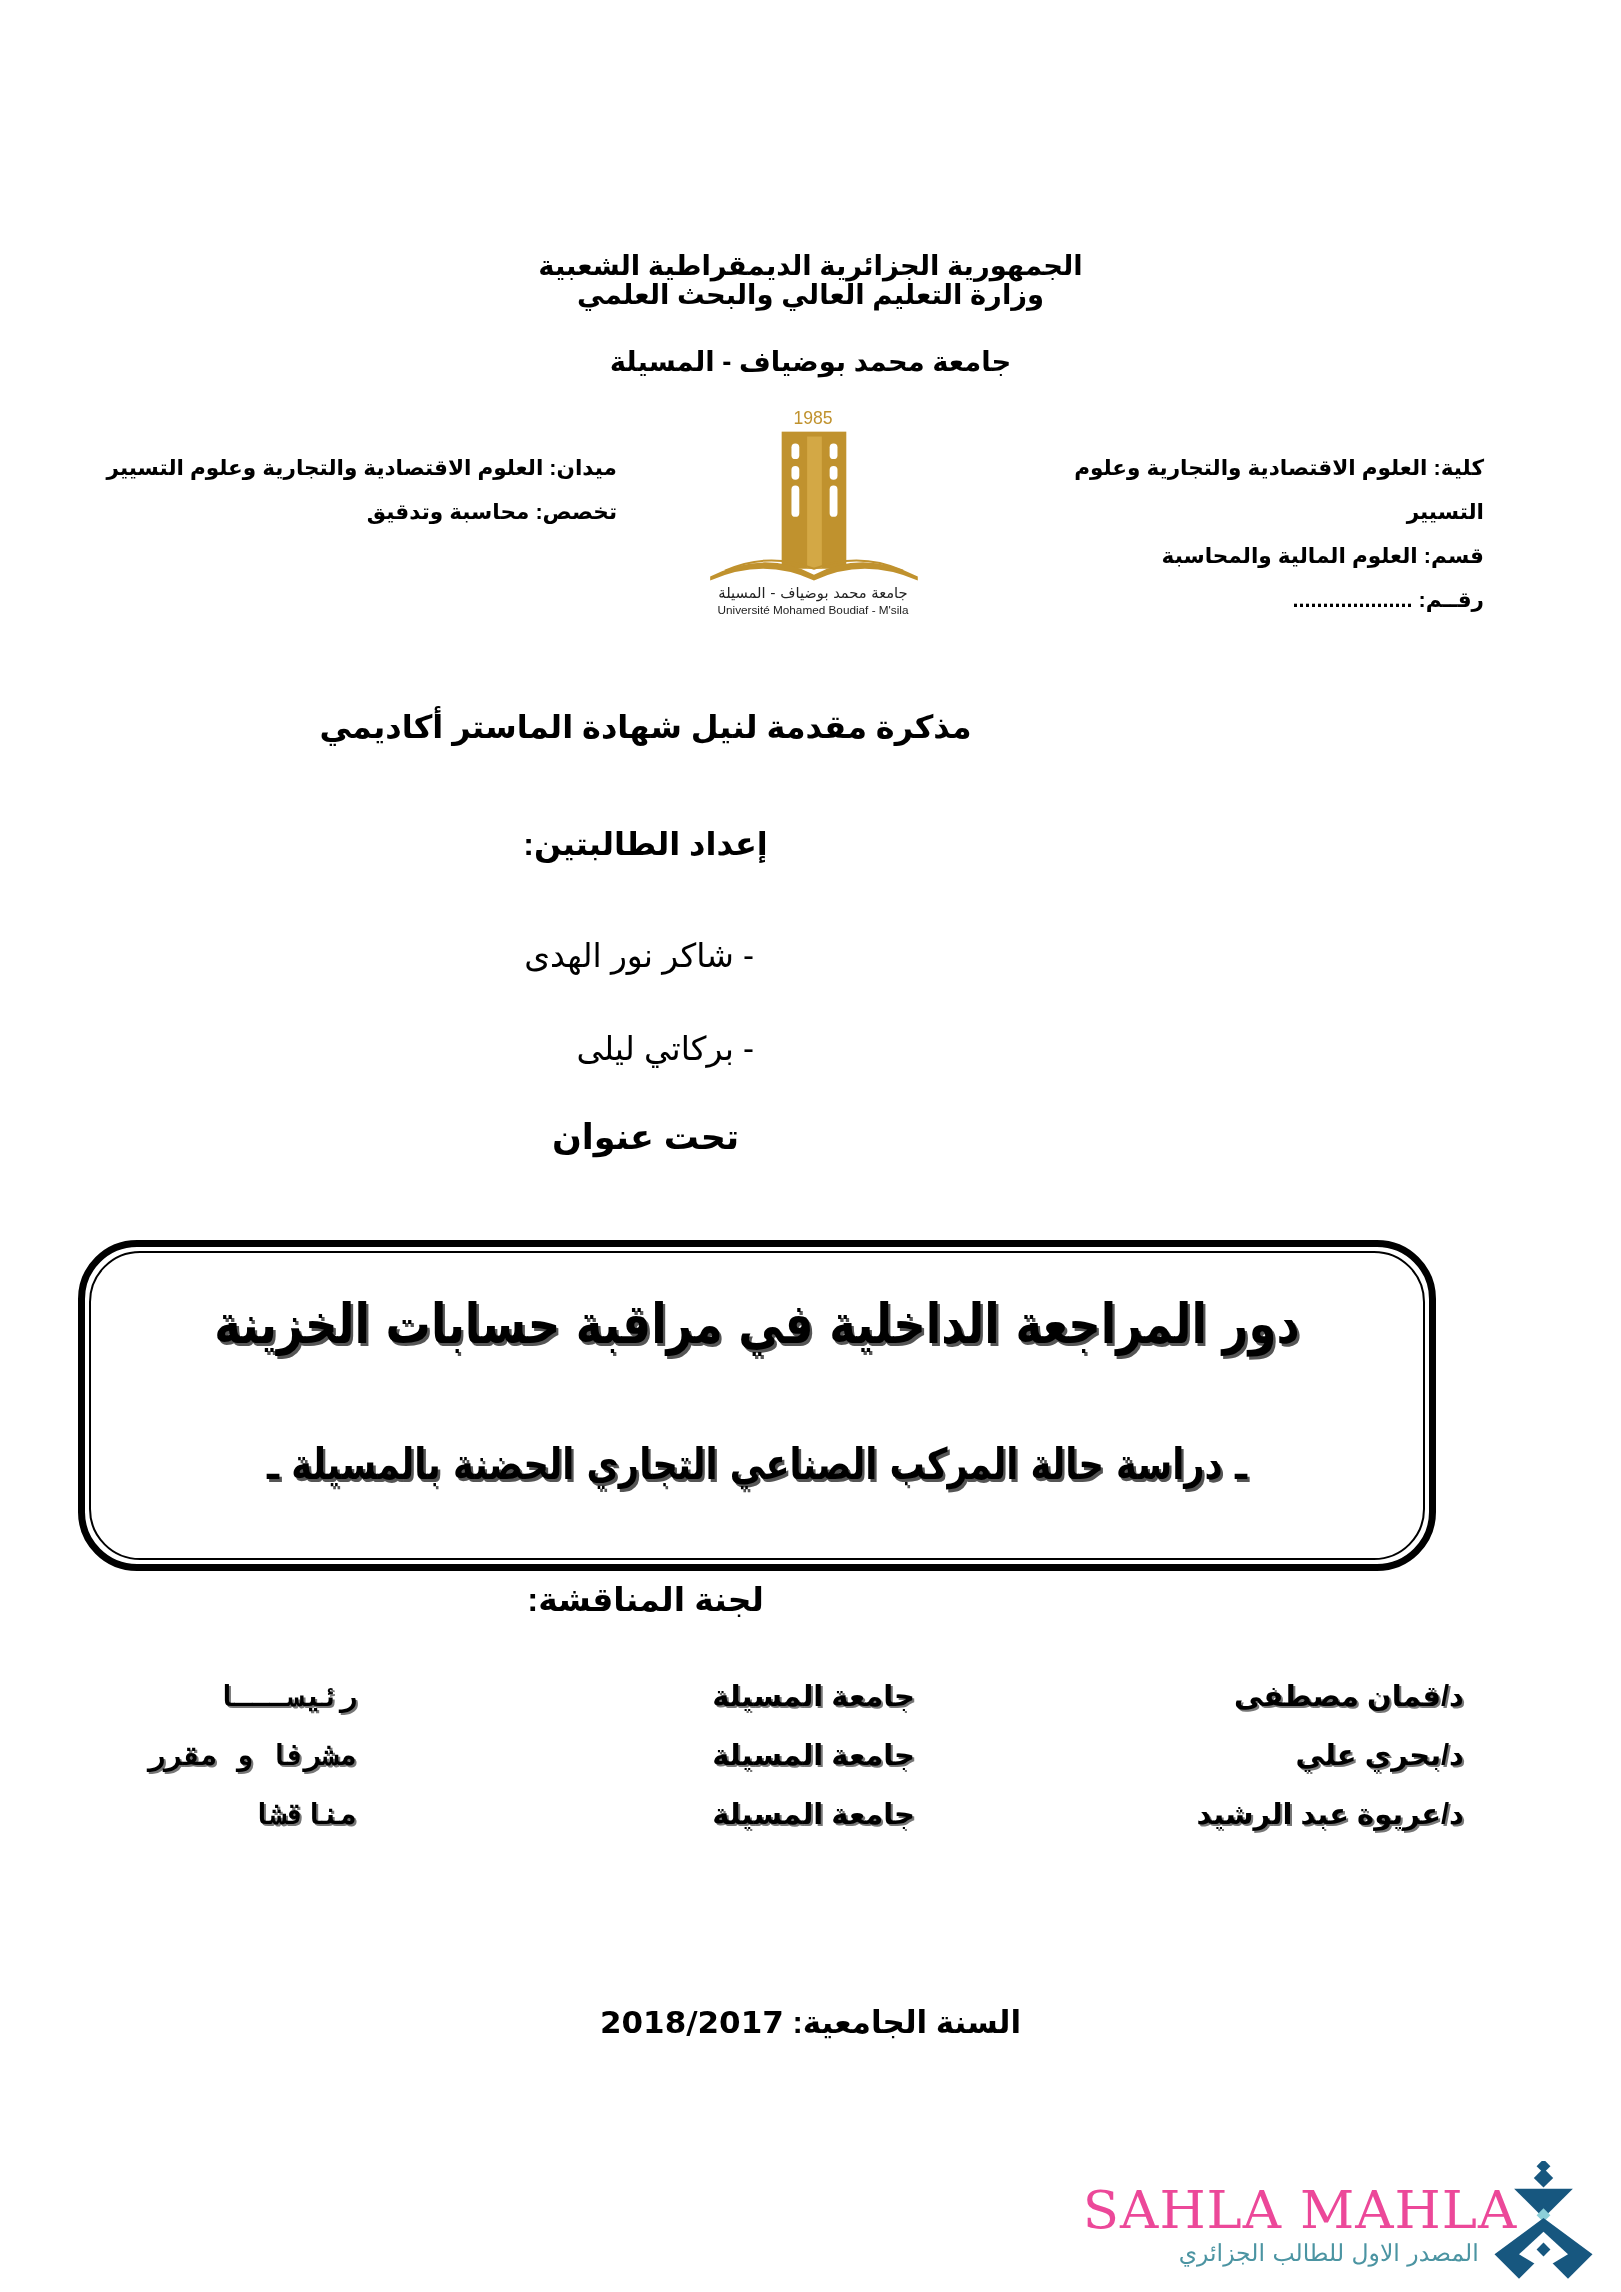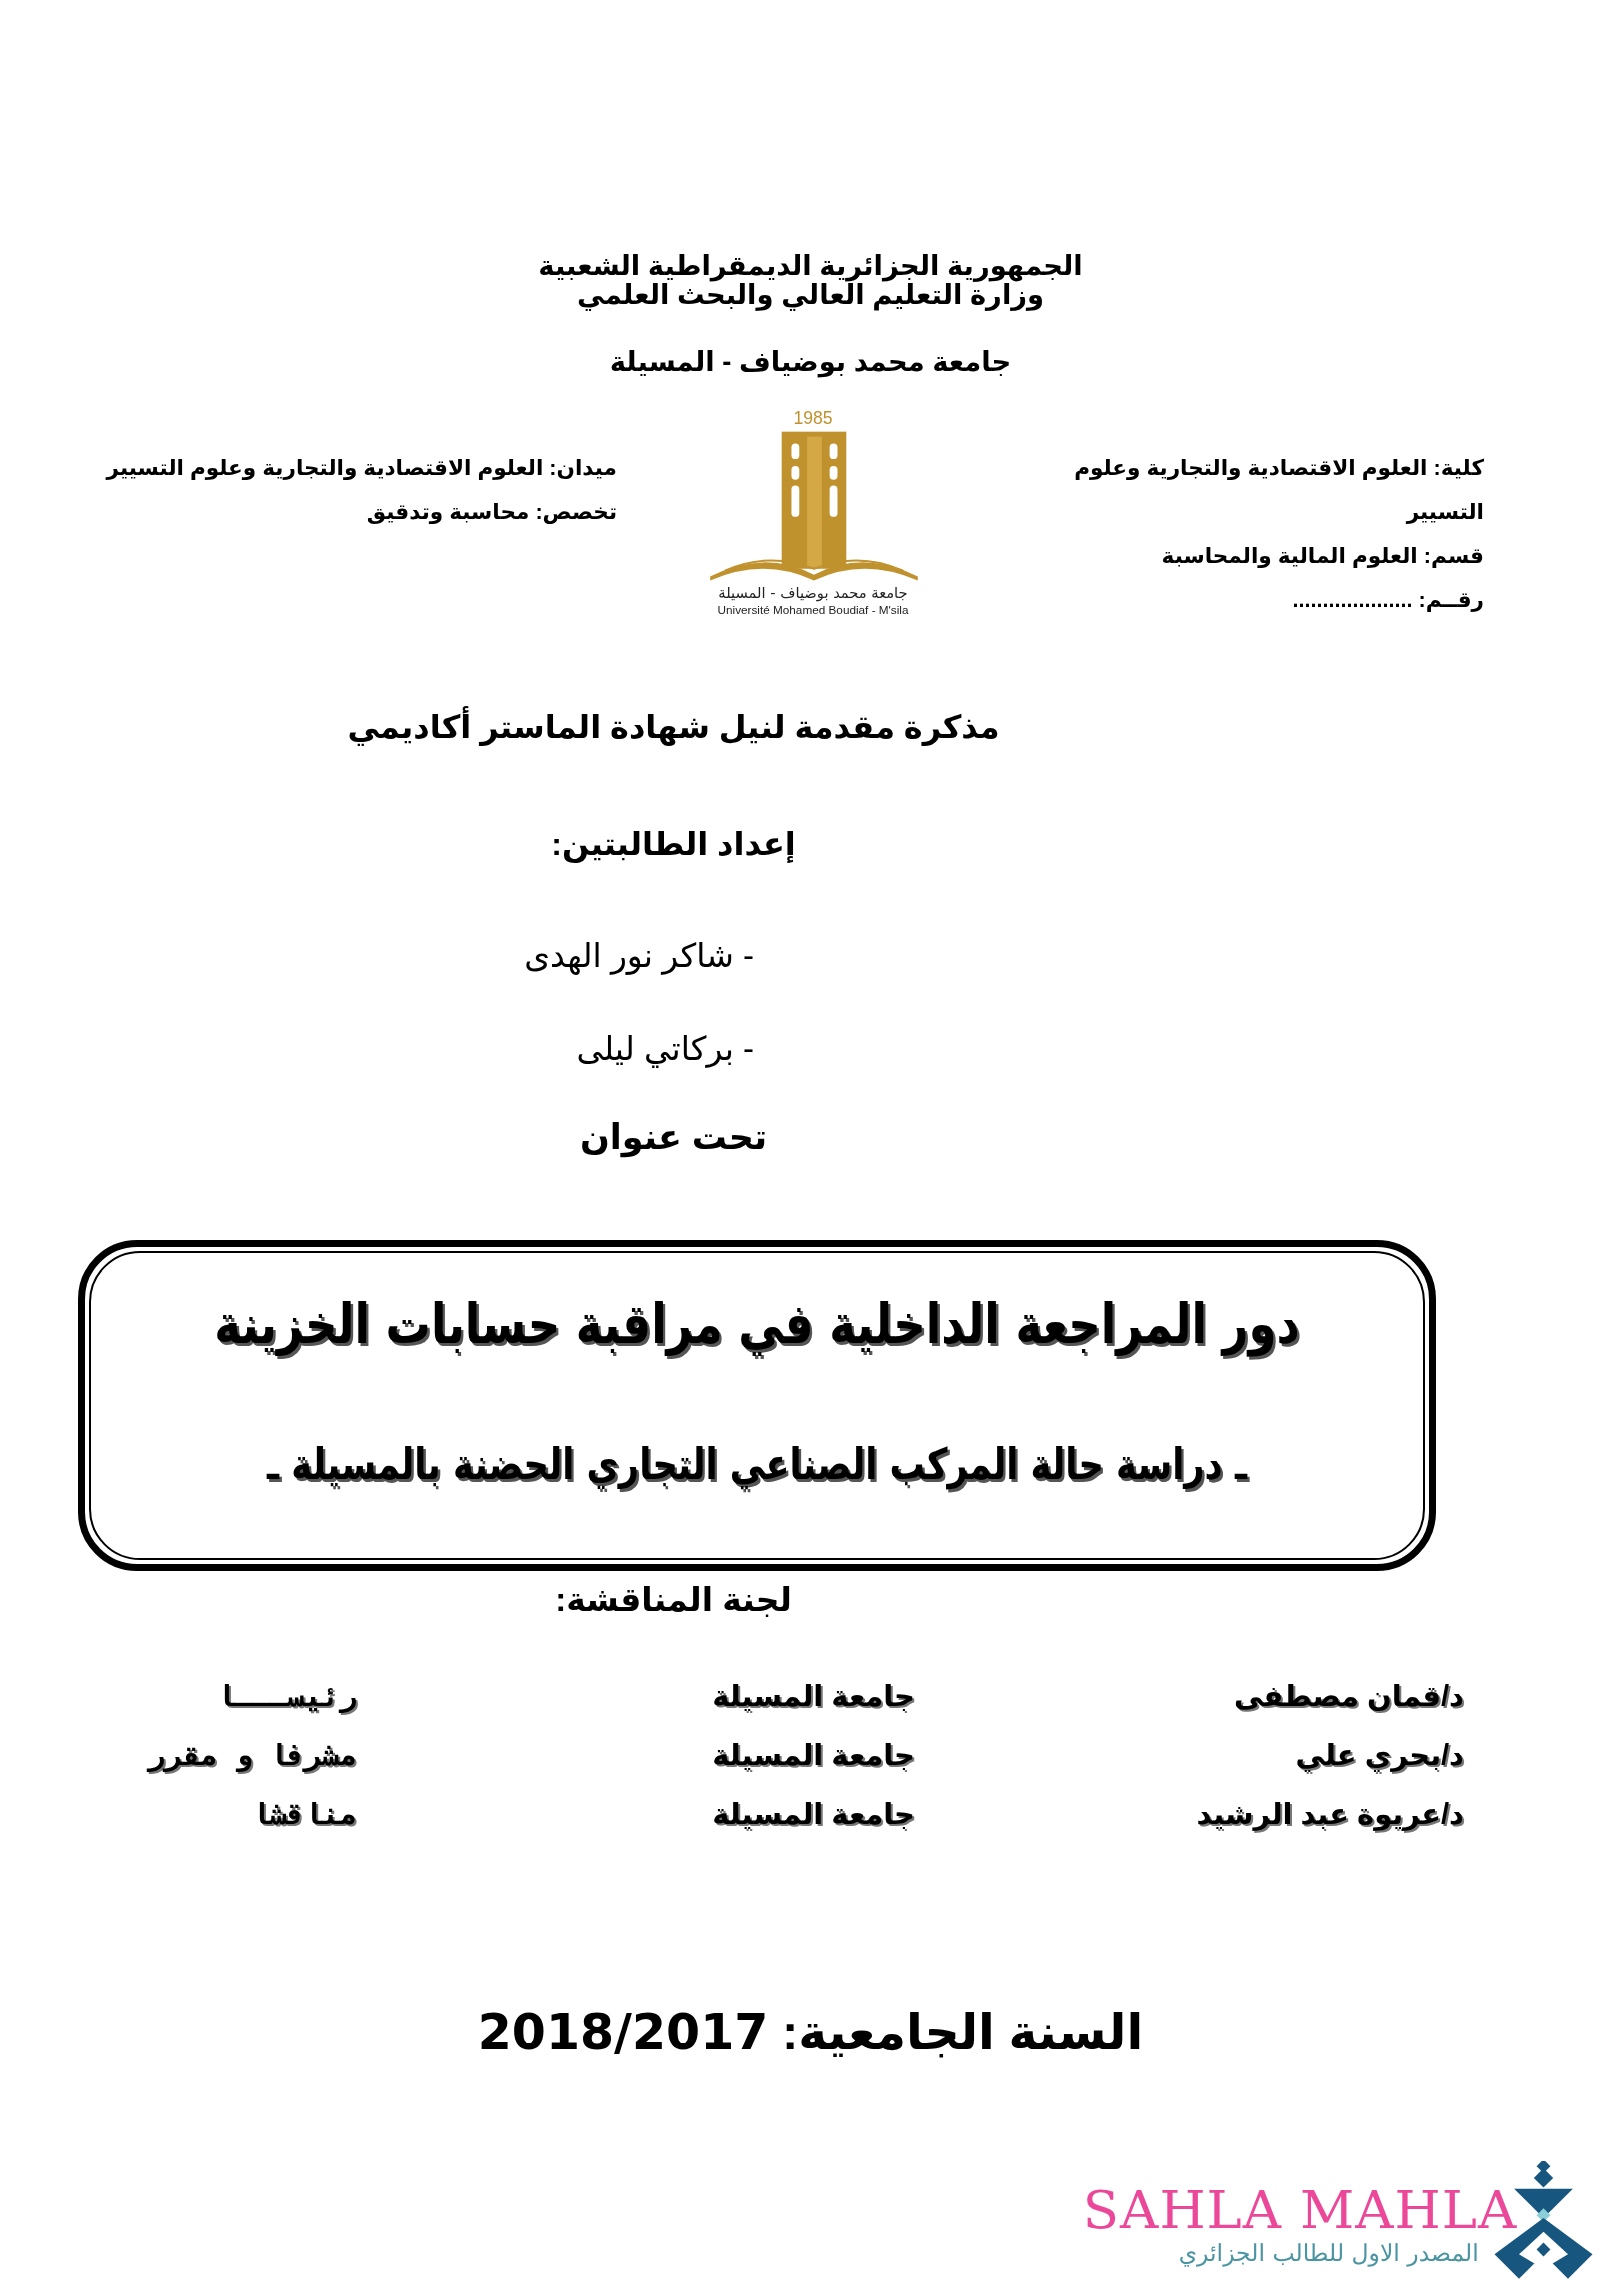--- a/index.html
+++ b/index.html
@@ -36,21 +36,20 @@
     .logo-wrap {
       left: 671px; top: 402px; width: 284px; height: 216px;
     }
 
     .section-title {
       left: 0; width: 1291px;
       text-align: center;
       font-size: 32px;
       font-weight: bold;
       direction: rtl;
-      padding-left: 28px;
     }
 
     .student {
       direction: rtl;
       font-size: 33px;
       white-space: nowrap;
     }
 
     .title-box {
       left: 78px; top: 1240px;
@@ -94,21 +93,21 @@
       white-space: nowrap;
       top: 0;
     }
     .col-name { right: 157px; }
     .col-univ { right: 706px; }
     .col-role { right: 1264px; font-family: Liberation Mono, monospace; }
 
     .year-line {
       left: 0; width: 1621px;
       text-align: center;
-      font-size: 49px;
+      font-size: 31px;
       font-weight: bold;
       direction: rtl;
     }
 
     .watermark {
       left: 1073px; top: 2161px; width: 544px; height: 123px;
     }
     .wm-text {
       position: absolute;
       left: 9.8px; top: 17.6px;

